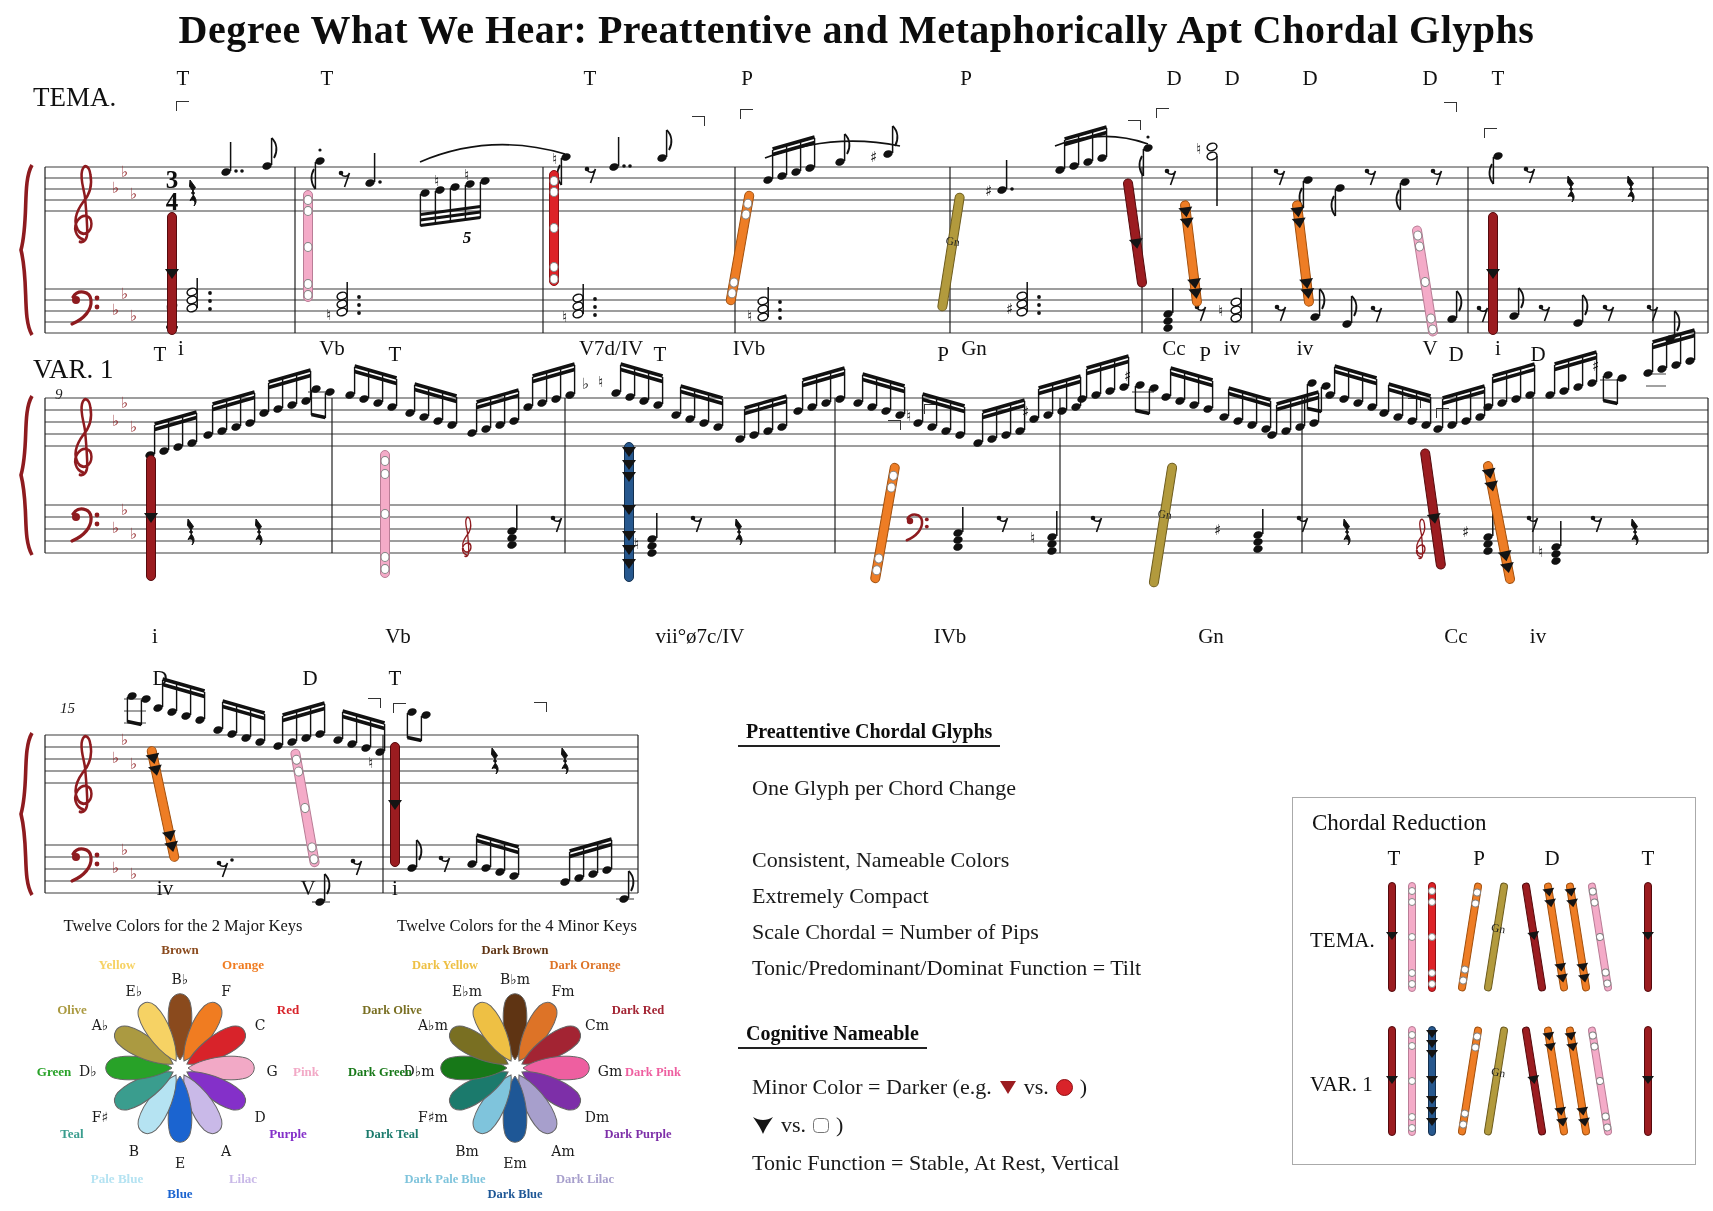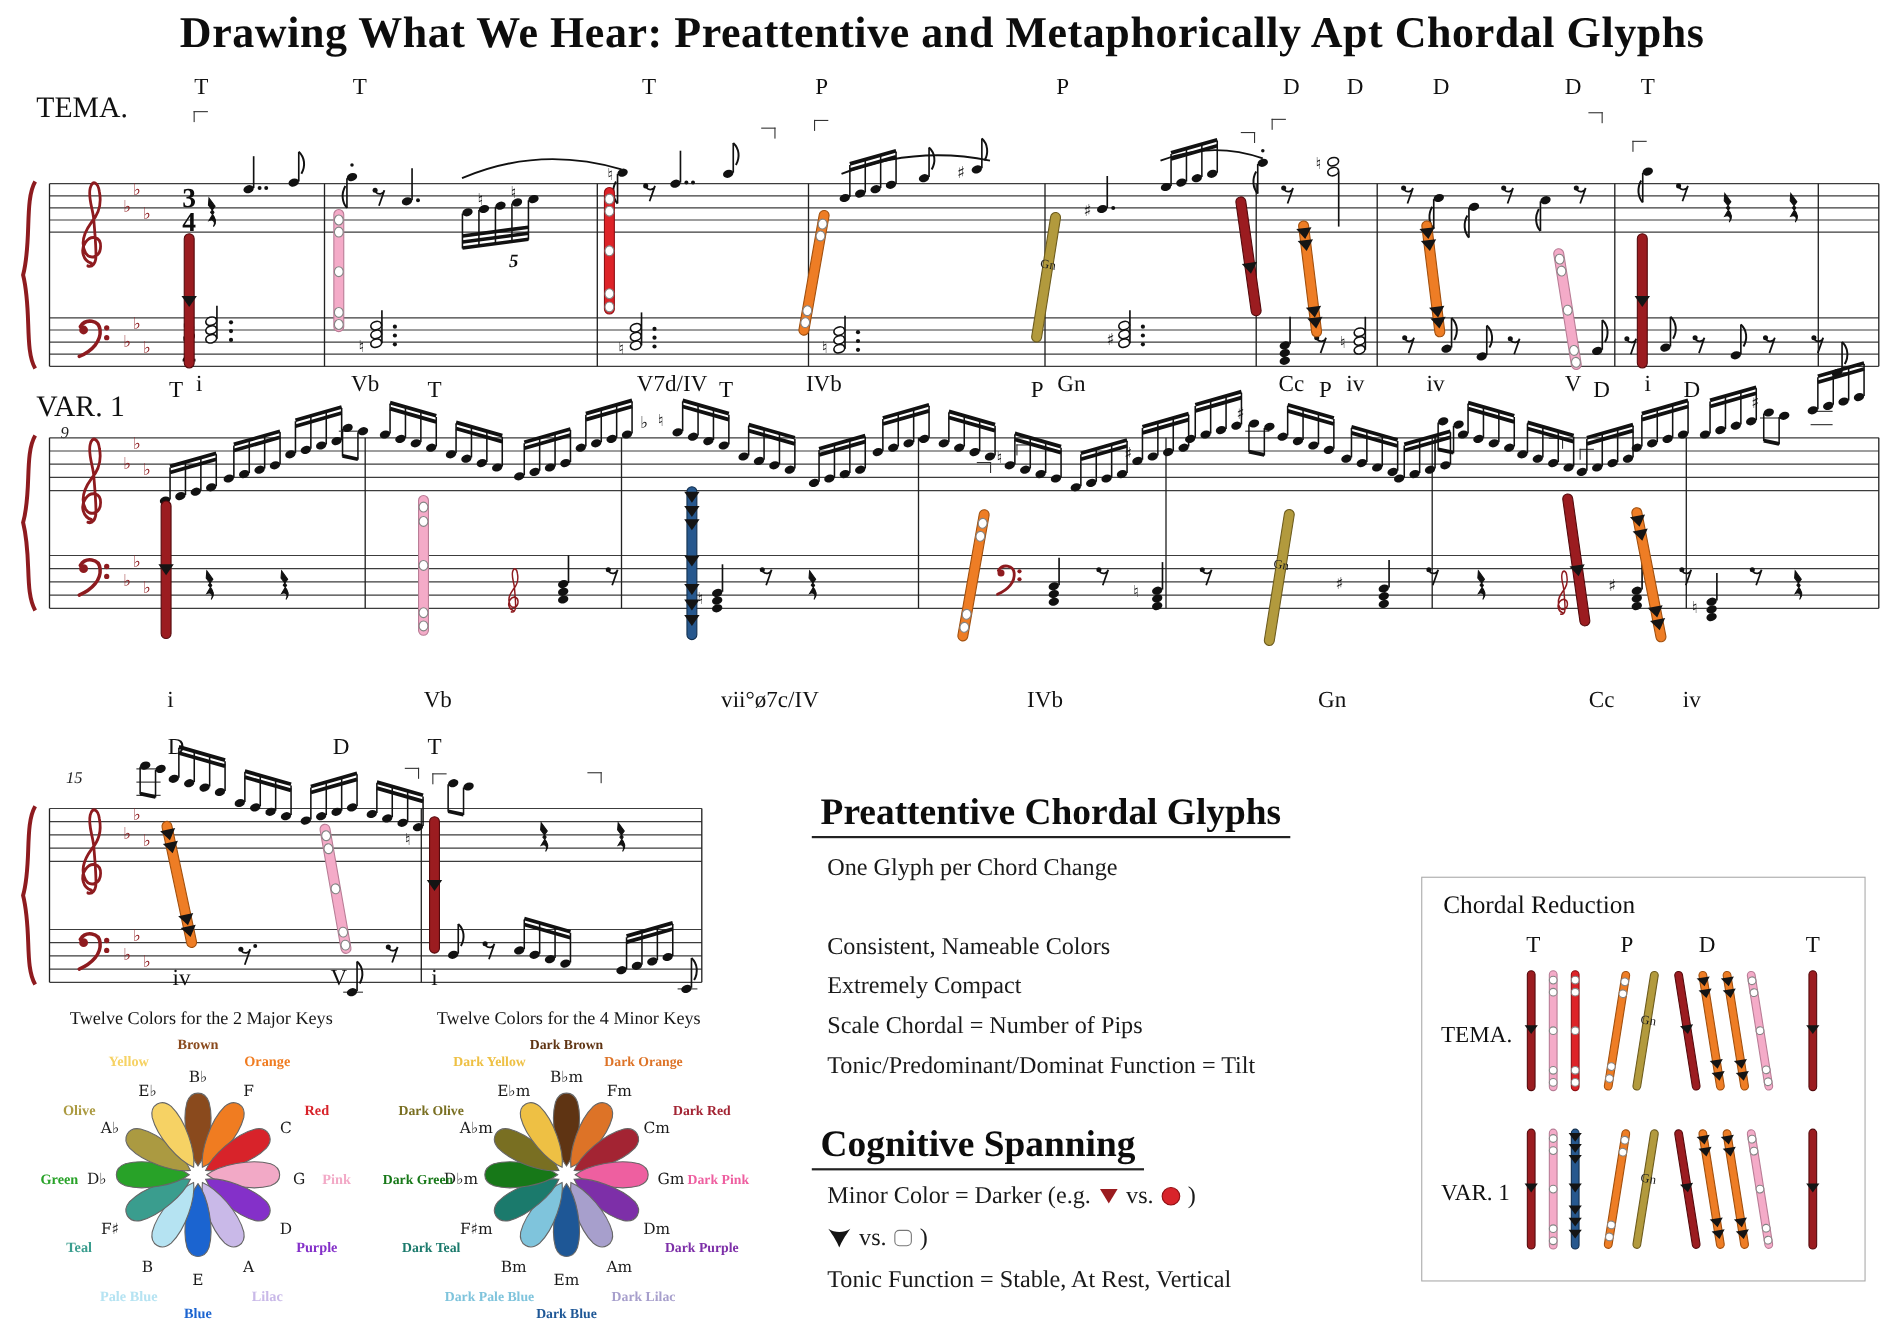--- a/index.html
+++ b/index.html
@@ -26,21 +26,21 @@
   .c-ol{background:#b29a3d;border-color:#6d5c1e}
   .c-bl{background:#27588e;border-color:#13304f}
   .p{position:absolute;left:50%;transform:translateX(-50%);width:9px;height:10px;background:#fff;
      border:1.3px solid #848484;border-radius:50%;box-sizing:border-box}
   .small .p{width:8px;height:8px}
   .a{position:absolute;left:50%;transform:translateX(-50%);width:0;height:0;display:block;
      border-left:7px solid transparent;border-right:7px solid transparent;border-top:10px solid #141414}
   .small .a{border-left:6px solid transparent;border-right:6px solid transparent;border-top:8px solid #141414}
   .gn{position:absolute;top:36%;left:-3px;font-size:11.5px;color:#1d1d1d;font-family:"Liberation Serif",serif}
   
-  .phead{position:absolute;font-size:34px;font-weight:bold;color:#0d0d0d;border-bottom:2.4px solid #222;
+  .phead{position:absolute;font-size:20px;font-weight:bold;color:#0d0d0d;border-bottom:2.4px solid #222;
          padding:0 8px 2px 8px;white-space:nowrap}
   .bullet{position:absolute;font-size:22px;color:#1a1a1a;white-space:nowrap}
   .mline{position:absolute;font-size:22px;color:#1a1a1a;white-space:nowrap;display:flex;align-items:center;gap:7px}
   .ic-circle{display:inline-block;width:17px;height:17px;border-radius:50%;background:#d8232a;border:1.4px solid #8f1014;box-sizing:border-box}
   .ic-square{display:inline-block;width:16px;height:15px;border-radius:4.5px;background:#fff;border:1.7px solid #777;box-sizing:border-box}
   
   .redbox{position:absolute;left:1292px;top:797px;width:404px;height:368px;border:1.5px solid #aaa;box-sizing:border-box;background:#fff}
   .redttl{position:absolute;font-size:23px;color:#111;white-space:nowrap}
   .redhdr{position:absolute;transform:translateX(-50%);font-size:21px;color:#111}
   .redrow{position:absolute;font-size:21px;color:#111;white-space:nowrap}
@@ -53,21 +53,21 @@
   .sl{fill:none;stroke:#111;stroke-width:1.7}
   .wnote{font:14px "DejaVu Serif","DejaVu Sans",serif;fill:#1a1a1a;text-anchor:middle}
   .wname{font:bold 13px "Liberation Serif","DejaVu Sans",serif;text-anchor:middle}
   .wname2{font:bold 12.5px "Liberation Serif","DejaVu Sans",serif;text-anchor:middle}
 </style>
 </head>
 <body>
 
 <div id="canvas">
 
-  <div class="ttl">Drawing What We Hear: Preattentive and Metaphorically Apt Chordal Glyphs</div>
+  <div class="ttl">Degree What We Hear: Preattentive and Metaphorically Apt Chordal Glyphs</div>
 
   <div class="sysl" style="left:33px;top:82px">TEMA.</div>
 
   <div class="fl" style="left:183px;top:66px">T</div>
   <div class="fl" style="left:327px;top:66px">T</div>
   <div class="fl" style="left:590px;top:66px">T</div>
   <div class="fl" style="left:747px;top:66px">P</div>
   <div class="fl" style="left:966px;top:66px">P</div>
   <div class="fl" style="left:1174px;top:66px">D</div>
   <div class="fl" style="left:1232px;top:66px">D</div>
@@ -669,21 +669,21 @@
     </g>
   </svg>
 
   <div class="phead" style="left:738px;top:720px">Preattentive Chordal Glyphs</div>
   <div class="bullet" style="left:752px;top:775px">One Glyph per Chord Change</div>
   <div class="bullet" style="left:752px;top:847px">Consistent, Nameable Colors</div>
   <div class="bullet" style="left:752px;top:883px">Extremely Compact</div>
   <div class="bullet" style="left:752px;top:919px">Scale Chordal = Number of Pips</div>
   <div class="bullet" style="left:752px;top:955px">Tonic/Predominant/Dominat Function = Tilt</div>
 
-  <div class="phead" style="left:738px;top:1022px">Cognitive Spanning</div>
+  <div class="phead" style="left:738px;top:1022px">Cognitive Nameable</div>
   <div class="mline" style="left:752px;top:1074px">
     <span>Minor Color = Darker  (e.g.</span>
     <svg width="18" height="15">
         <path d="M1,1 H17 L9,14 Z" fill="#9b1c20"></path>
       </svg>
     <span>vs.</span>
     <span class="ic-circle"></span>
     <span>)</span>
   </div>
   <div class="mline" style="left:752px;top:1112px">

